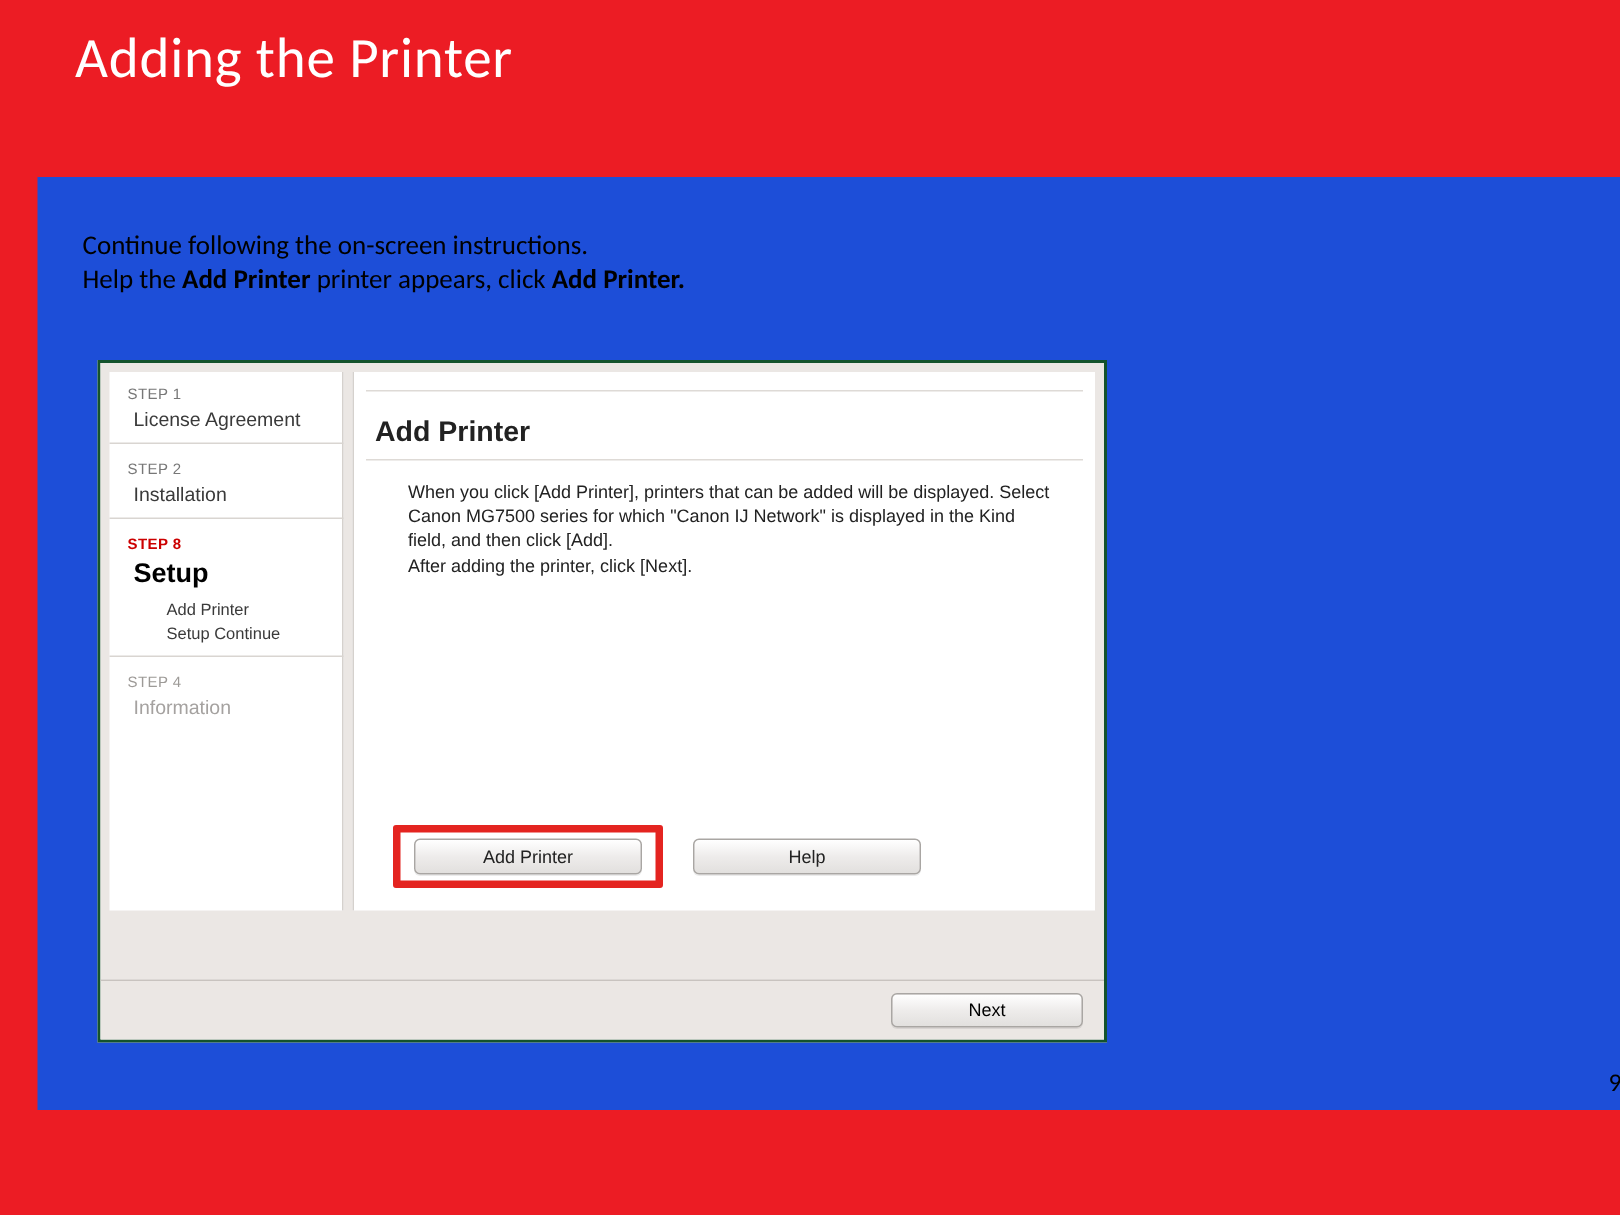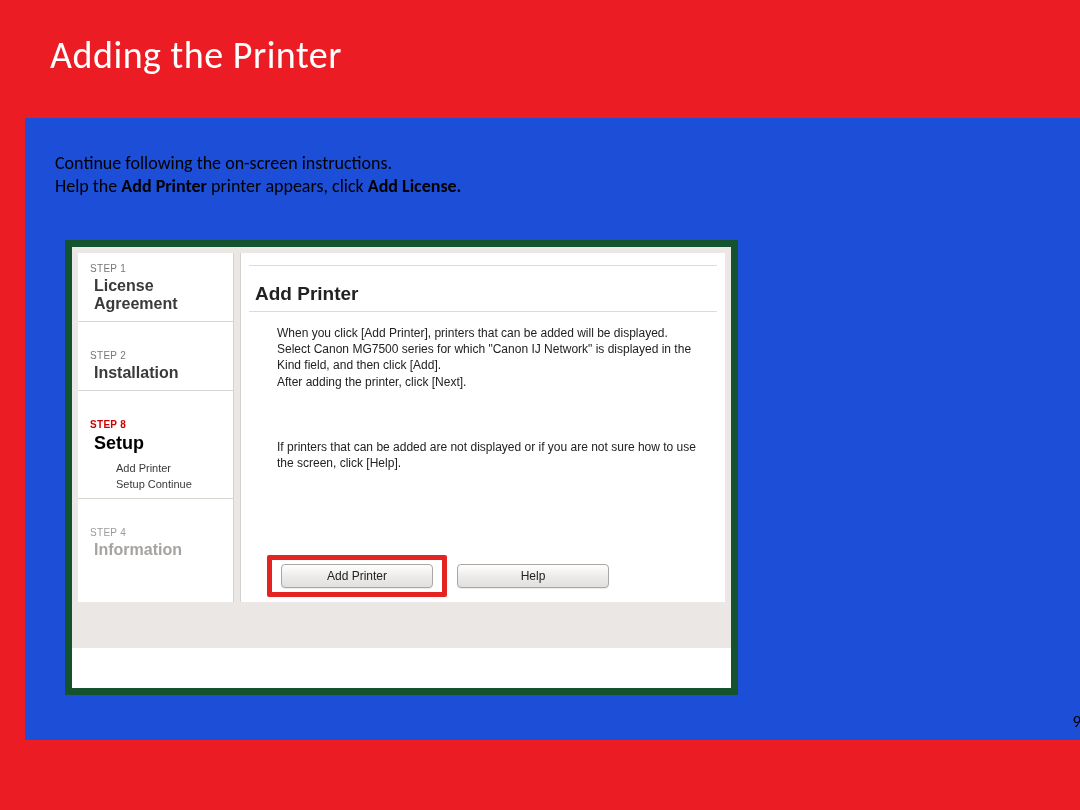--- a/index.html
+++ b/index.html
@@ -10,21 +10,21 @@
     position: relative;
     color: #000;
   }
   .slide {
     position: absolute;
     left: 0; top: 0;
     width: 1080px; height: 810px;
   }
   .header {
     height: 118px;
-    padding: 32px 0 0 50px;
+    padding: 16px 0 0 50px;
   }
   .title {
     color: #fff;
     font-size: 38px;
     font-weight: 400;
     letter-spacing: .5px;
   }
   .content {
     position: absolute;
     left: 25px; top: 118px;
@@ -36,21 +36,21 @@
     left: 30px; top: 34px;
     font-size: 18px;
     line-height: 1.3;
     color: #000;
   }
   .intro b { font-weight: 700; }
   .shot {
     position: absolute;
     left: 40px; top: 122px;
     width: 673px; height: 455px;
-    border: 7px solid #14532d;
+    border: 2px solid #14532d;
     background: #fff;
   }
   
   .installer-top {
     position: absolute;
     left: 0; top: 0; right: 0; bottom: 40px;
     background: #ebe7e4;
   }
   .installer-bottom {
     position: absolute;
@@ -62,24 +62,24 @@
     position: absolute;
     left: 6px; top: 6px;
     width: 156px; bottom: 46px;
     background: #fff;
     border-right: 1px solid #d5d1cd;
     font-size: 12px;
     padding: 10px 0 0 12px;
     color: #555;
     font-family: "Lucida Grande", "Helvetica Neue", Arial, sans-serif;
   }
-  .step-label { font-size: 10px; color: #777; letter-spacing: .3px; margin-top: 28px; }
+  .step-label { font-size: 10px; color: #777; letter-spacing: .3px; margin-top: 12px; }
   .step-label.first { margin-top: 0; }
   .step-label.active { color: #c00; font-weight: 600; }
-  .step-item { font-size: 16px; color: #3a3a3a; margin-top: 3px; margin-left: 4px; font-weight: bold; }
+  .step-item { font-size: 13px; color: #3a3a3a; margin-top: 3px; margin-left: 4px; }
   .step-item.dim { color: #a5a2a0; }
   .step-item.active { color: #000; font-weight: 700; font-size: 18px; }
   .sub-item { font-size: 11px; color: #3a3a3a; margin-top: 8px; margin-left: 26px; }
   .sidebar-hr { border: none; border-top: 1px solid #d9d5d1; margin: 8px 0 0 -12px; width: 156px; }
   .main-pane {
     position: absolute;
     left: 168px; top: 6px; right: 6px; bottom: 46px;
     background: #fff;
     border-left: 1px solid #d5d1cd;
     font-family: "Lucida Grande", "Helvetica Neue", Arial, sans-serif;
@@ -110,21 +110,21 @@
     width: 152px; height: 24px;
     border: 1px solid #a9a6a3;
     border-radius: 4px;
     background: linear-gradient(#ffffff,#eeeceb 50%,#e2e0de);
     font-size: 12px; color: #222; text-align: center;
     line-height: 22px;
     font-family: "Lucida Grande","Helvetica Neue",Arial,sans-serif;
     box-shadow: 0 1px 0 rgba(0,0,0,.08);
   }
   .btn-add { position: absolute; left: 40px; top: 9px; }
-  .btn-help { position: absolute; left: 216px; top: 9px; }
+  .btn-help { position: absolute; left: 226px; top: 9px; }
   .btn-next {
     position: absolute; right: 14px; top: 8px;
     width: 128px; height: 23px; line-height: 21px;
     border: 1px solid #a9a6a3; border-radius: 4px;
     background: linear-gradient(#ffffff,#eeeceb 50%,#e2e0de);
     font-size: 12px; text-align: center;
     font-family: "Lucida Grande","Helvetica Neue",Arial,sans-serif;
     box-shadow: 0 1px 0 rgba(0,0,0,.08);
   }
   .page-num {
@@ -136,21 +136,21 @@
 <body>
 
 <div class="slide">
   <div class="header">
     <div class="title">Adding  the Printer</div>
   </div>
 
   <div class="content">
     <div class="intro">
       <span>Continue following the on-screen instructions.</span><br>
-      <span>Help the </span><b>Add Printer</b><span> printer appears, click </span><b>Add License.</b>
+      <span>Help the </span><b>Add Printer</b><span> printer appears, click </span><b>Add Printer.</b>
     </div>
 
     <div class="shot">
       <div class="installer-top">
 
         <div class="sidebar">
           <div class="step-label first">STEP 1</div>
           <div class="step-item">License Agreement</div>
           <hr class="sidebar-hr">
           <div class="step-label">STEP 2</div>
@@ -163,26 +163,28 @@
           <hr class="sidebar-hr">
           <div class="step-label" style="color:#9d9a97;">STEP 4</div>
           <div class="step-item dim">Information</div>
         </div>
 
         <div class="main-pane">
           <div class="hr-top"></div>
           <div class="pane-title">Add Printer</div>
           <div class="hr-mid"></div>
           <div class="para1">When you click [Add Printer], printers that can be added will be displayed. Select Canon MG7500 series for which "Canon IJ Network" is displayed in the Kind field, and then click [Add].<br>After adding the printer, click [Next].</div>
-          <div class="para2">If printers that can be added are not displayed or if you are not sure how to use the screen, click [Help].</div>
           <div class="btn-row">
             <div class="red-box"></div>
             <div class="mac-btn btn-add">Add Printer</div>
             <div class="mac-btn btn-help">Help</div>
           </div>
         </div>
       </div>
 
+      <div class="installer-bottom">
+        <div class="btn-next">Next</div>
+      </div>
     </div>
 
     <div class="page-num">9</div>
   </div>
 </div>
 
 </body></html>

